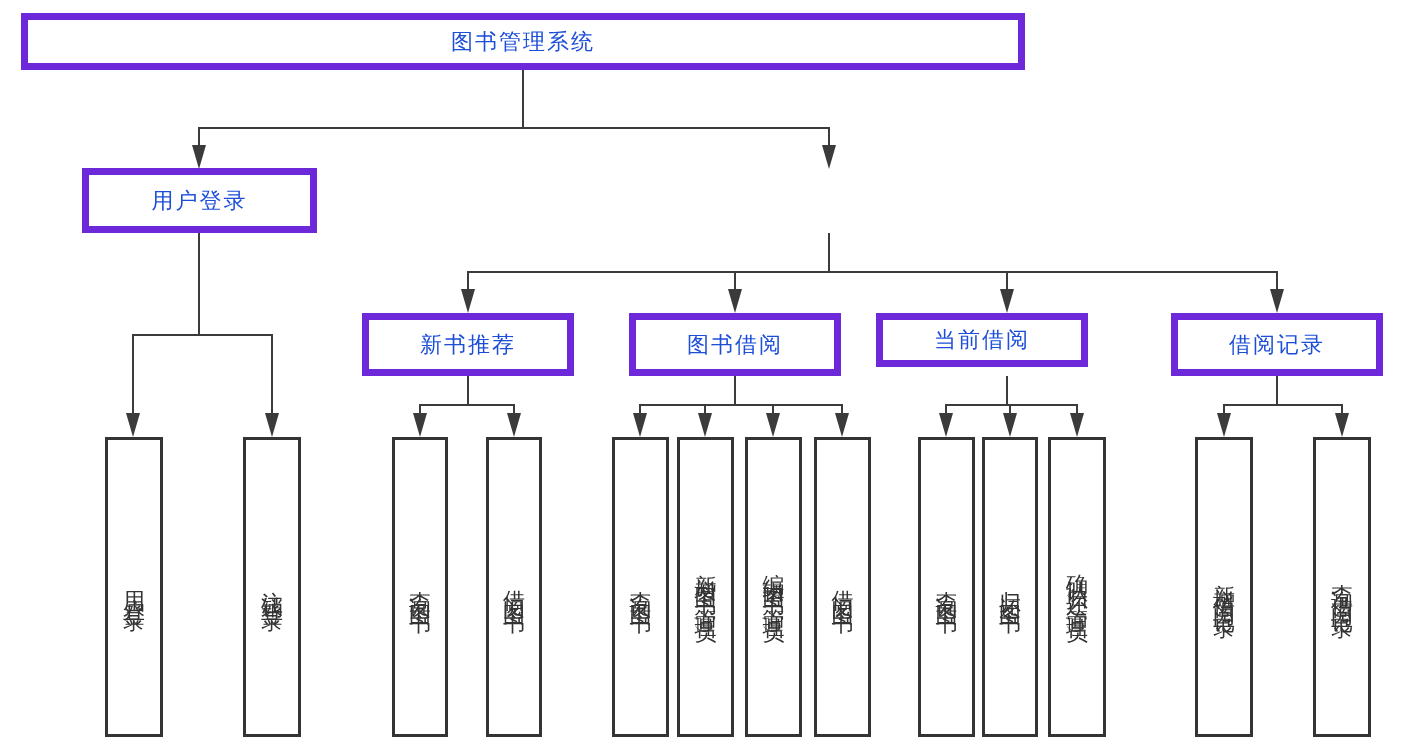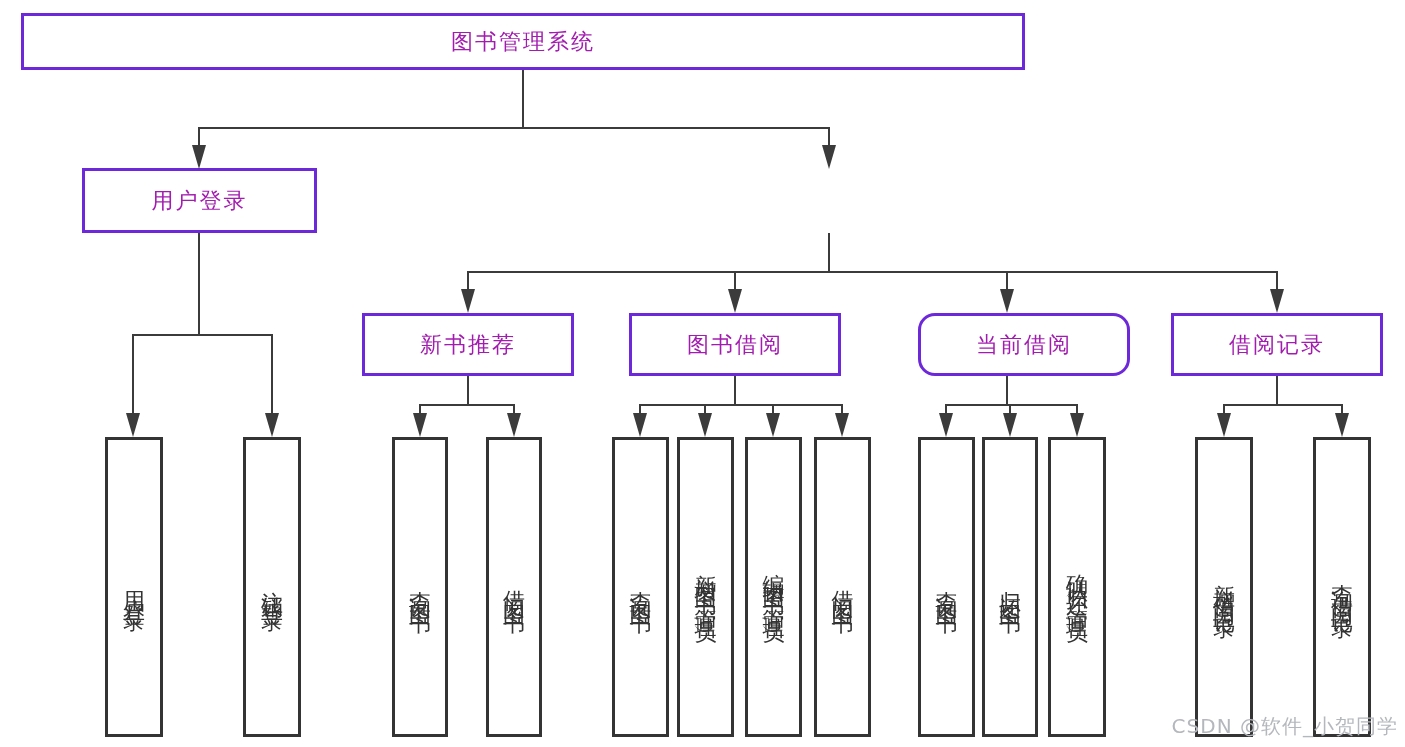--- a/index.html
+++ b/index.html
@@ -8,26 +8,26 @@
     width: 1405px;
     height: 747px;
     background: #ffffff;
     overflow: hidden;
     font-family: "DejaVu Sans", "Liberation Sans", sans-serif;
   }
   
   .nbox {
     position: absolute;
     box-sizing: border-box;
-    border: 3px solid #6d28d9;
+    border: 7px solid #6d28d9;
     background: #ffffff;
     display: flex;
     align-items: center;
     justify-content: center;
-    color: #a21caf;
+    color: #1d4ed8;
     font-size: 22px;
     letter-spacing: 2px;
     white-space: nowrap;
   }
   
   .vbox {
     position: absolute;
     box-sizing: border-box;
     border: 3px solid #343434;
     background: #ffffff;
@@ -82,21 +82,21 @@
 
 
   <div class="nbox" style="left:362px; top:313px; width:212px; height:63px;">
     <span>新书推荐</span>
   </div>
 
   <div class="nbox" style="left:629px; top:313px; width:212px; height:63px;">
     <span>图书借阅</span>
   </div>
 
-  <div class="nbox" style="left:918px; top:313px; width:212px; height:63px;border-radius:17px;">
+  <div class="nbox" style="left:876px; top:313px; width:212px; height:54px;">
     <span>当前借阅</span>
   </div>
 
   <div class="nbox" style="left:1171px; top:313px; width:212px; height:63px;text-align:right;">
     <span>借阅记录</span>
   </div>
 
   <div class="vbox" style="left:105px; width:58px;">
     <span class="vtext">用户登录</span>
   </div>
@@ -193,15 +193,14 @@
   <div class="arrow" style="left:1003px; top:413px;"></div>
   <div class="arrow" style="left:1070px; top:413px;"></div>
 
   <div class="vl" style="left:1276px; top:376px; height:30px;"></div>
   <div class="hl" style="left:1223px; top:404px; width:120px;"></div>
   <div class="vl" style="left:1223px; top:404px; height:12px;"></div>
   <div class="vl" style="left:1341px; top:404px; height:12px;"></div>
   <div class="arrow" style="left:1217px; top:413px;"></div>
   <div class="arrow" style="left:1335px; top:413px;"></div>
 
-  <div class="watermark">CSDN @软件_小贺同学</div>
 
 </div>
 
 </body></html>

